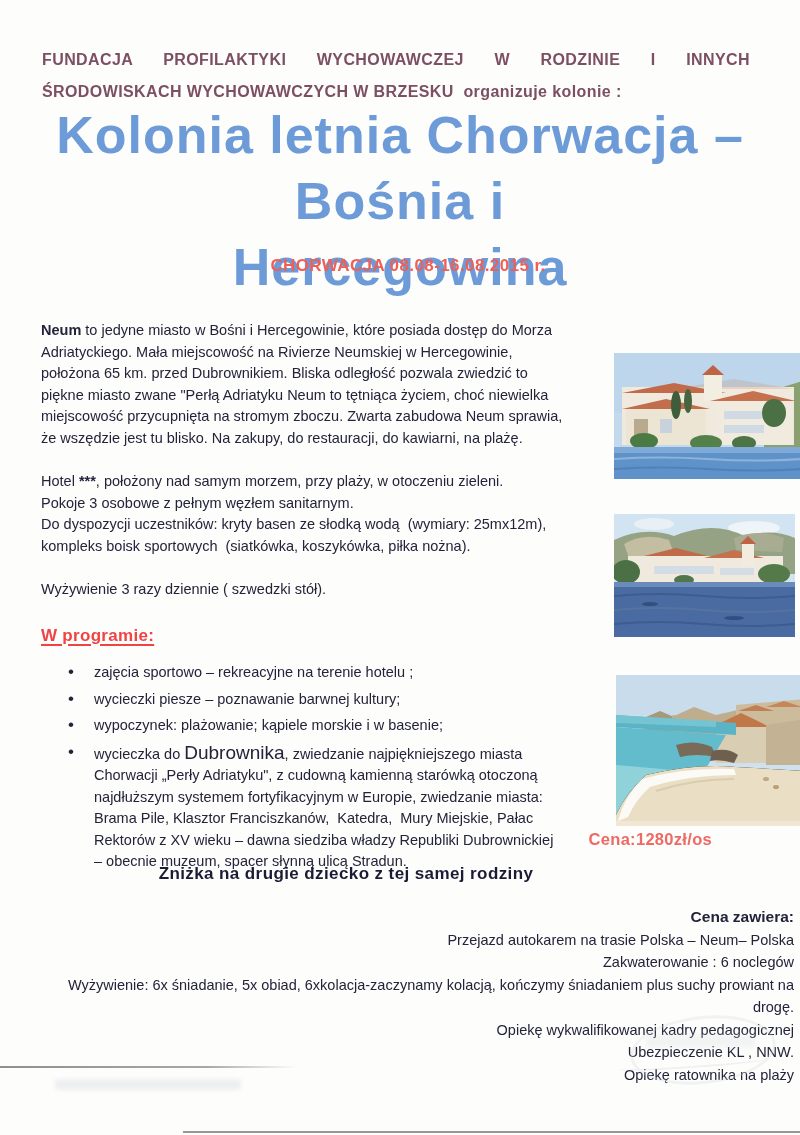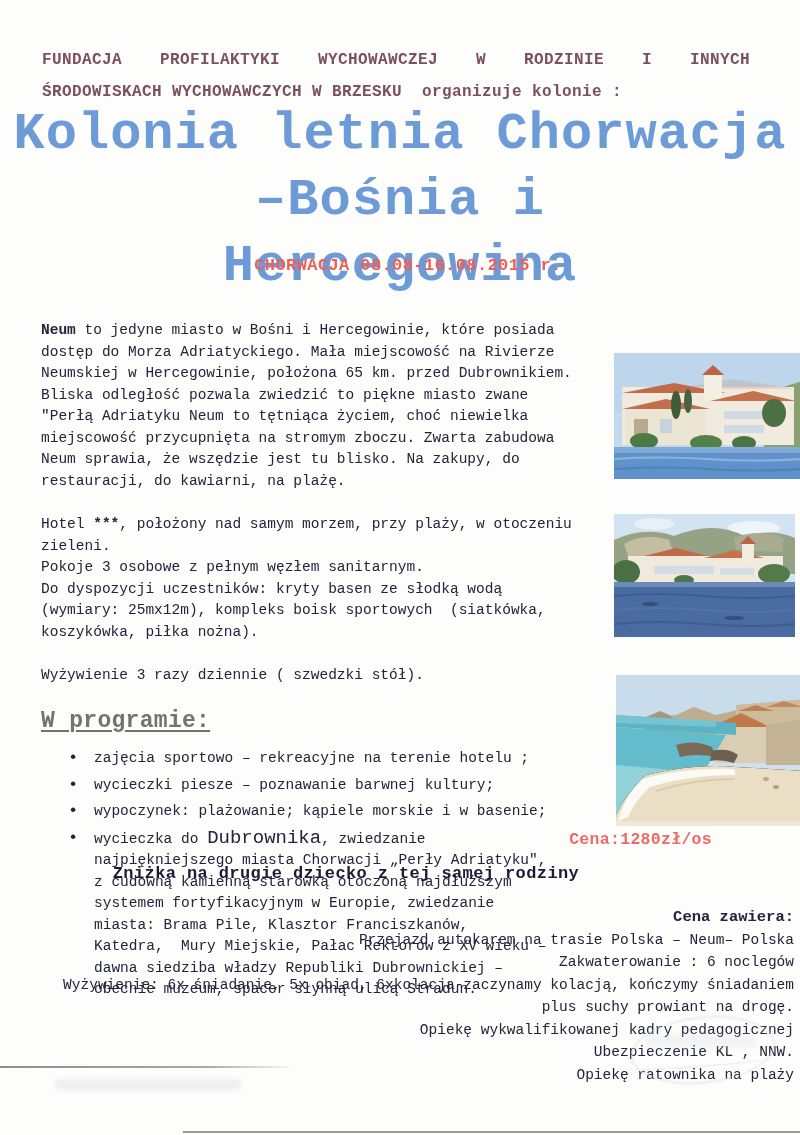--- a/index.html
+++ b/index.html
@@ -1,41 +1,41 @@
 <!DOCTYPE html>
 <html lang="pl"><head>
 <meta charset="utf-8">
 <style>
   html,body{margin:0;padding:0;background:#e8e8e8;}
   .page{
     position:relative;width:800px;height:1135px;margin:0 auto;
     background:#fdfdfc;overflow:hidden;
-    font-family:Liberation Mono, monospace;
+    font-family:Liberation Sans, sans-serif;
   }
   
   .org-header{position:absolute;left:42px;top:44px;width:708px;
     color:#7c4f62;font-weight:bold;font-size:16px;line-height:32px;letter-spacing:.4px;}
   .org-line1{text-align:justify;text-align-last:justify;}
   .org-line2{text-align:left;}
   
   .main-title{position:absolute;left:0;top:102px;width:800px;margin:0;
     text-align:center;color:#6d9bd8;font-size:52px;font-weight:bold;
     line-height:66px;letter-spacing:1px;}
   
   .date-line{position:absolute;left:0;top:256px;width:800px;text-align:center;
     color:#ee5f58;font-size:17px;font-weight:bold;letter-spacing:.4px;padding-left:8px;}
   
   .body-col{position:absolute;left:41px;top:320px;width:533px;
     color:#23233a;font-size:14.5px;line-height:21.5px;}
   .body-col p{margin:0;}
   .p-hotel{margin-top:22px !important;}
   .p-meals{margin-top:22px !important;}
   .bold{font-weight:bold;}
-  .program-heading{margin:24px 0 12px 0;font-size:23px;font-weight:bold;
-    color:#737373;text-decoration:underline;text-underline-offset:3px;
+  .program-heading{margin:24px 0 12px 0;font-size:17px;font-weight:bold;
+    color:#ef4444;text-decoration:underline;text-underline-offset:3px;
     text-decoration-thickness:2px;letter-spacing:.3px;}
   .program-list{list-style:none;margin:16px;padding:0;}
   .program-list li{position:relative;padding-left:37px;margin-bottom:5px;}
   .program-list li::before{content:"•";position:absolute;left:11px;top:-1px;
     font-size:17px;color:#23233a;}
   .big-word{font-size:19px;}
   
   .price-line{position:absolute;left:0;top:830px;width:712px;text-align:right;
     color:#ee6a64;font-size:16.5px;font-weight:bold;letter-spacing:.3px;}
   .discount-line{position:absolute;left:0;top:864px;width:692px;text-align:center;

